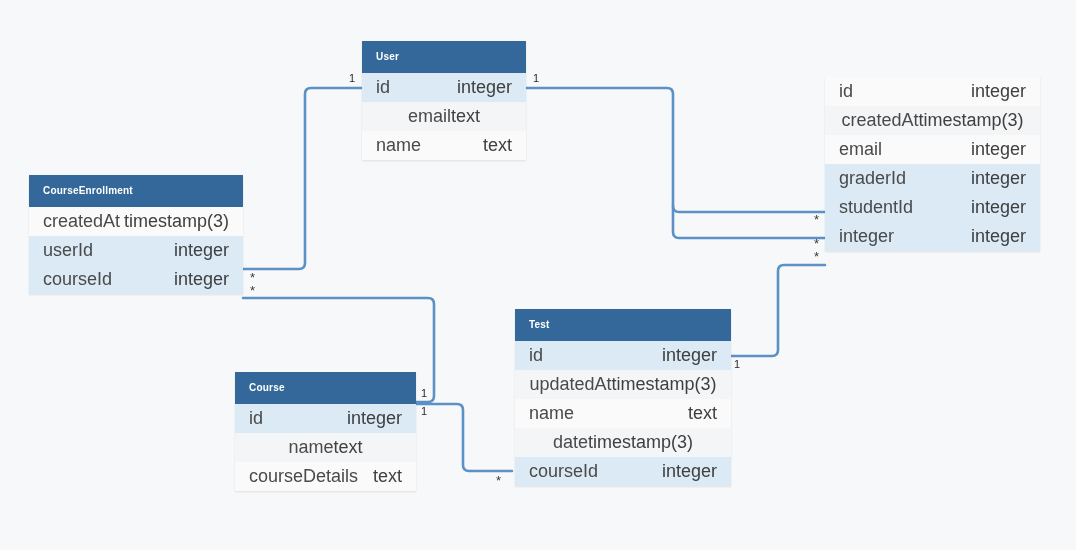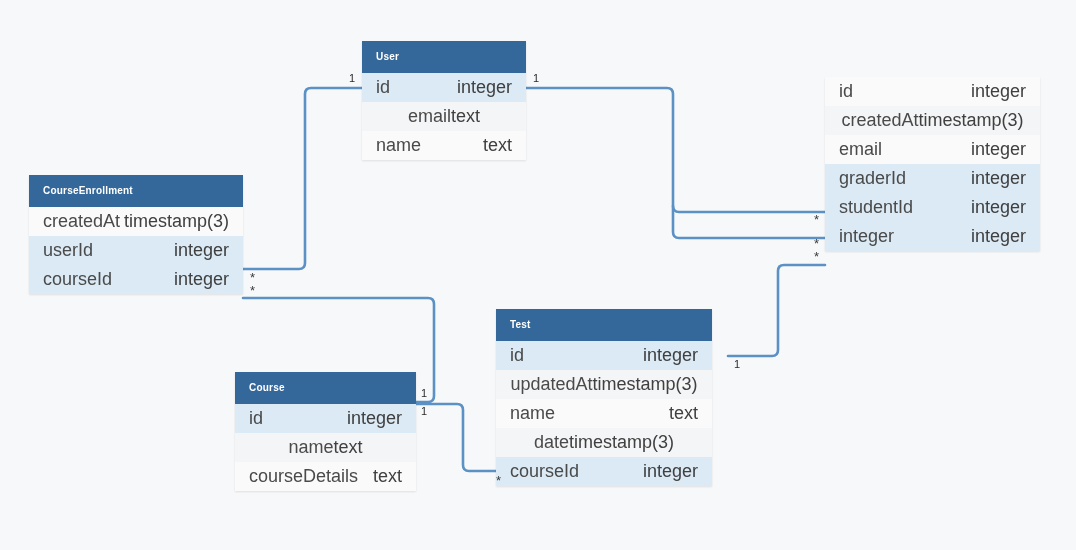--- a/index.html
+++ b/index.html
@@ -175,21 +175,21 @@
           <div class="field-row alt">
             <span class="field-name">name</span>
             <span class="field-type">text</span>
           </div>
           <div class="field-row">
             <span class="field-name">courseDetails</span>
             <span class="field-type">text</span>
           </div>
         </div>
       </div>
-      <div class="table-node" style="left: 496px; top: 309px; width: 216px;">
+      <div class="table-node" style="left: 515px; top: 309px; width: 216px;">
         <div class="table-header">Test</div>
         <div class="table-rows">
           <div class="field-row key">
             <span class="field-name">id</span>
             <span class="field-type">integer</span>
           </div>
           <div class="field-row alt">
             <span class="field-name">updatedAt</span>
             <span class="field-type">timestamp(3)</span>
           </div>

